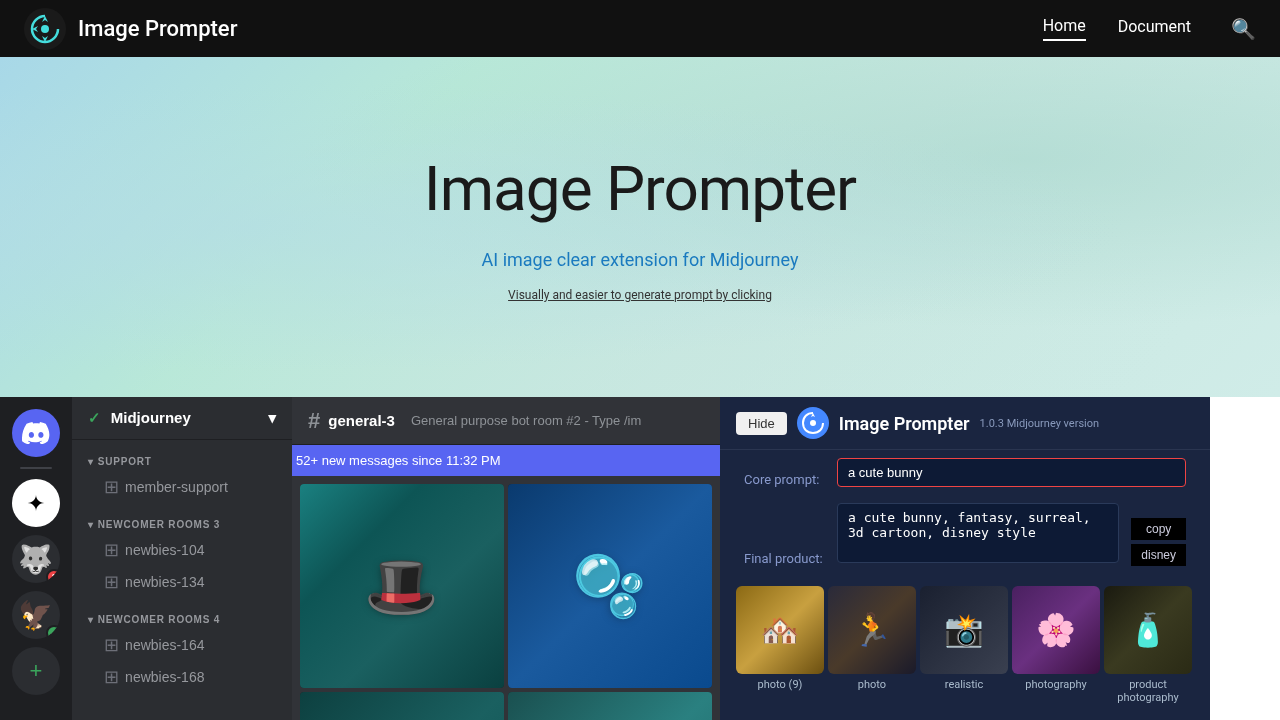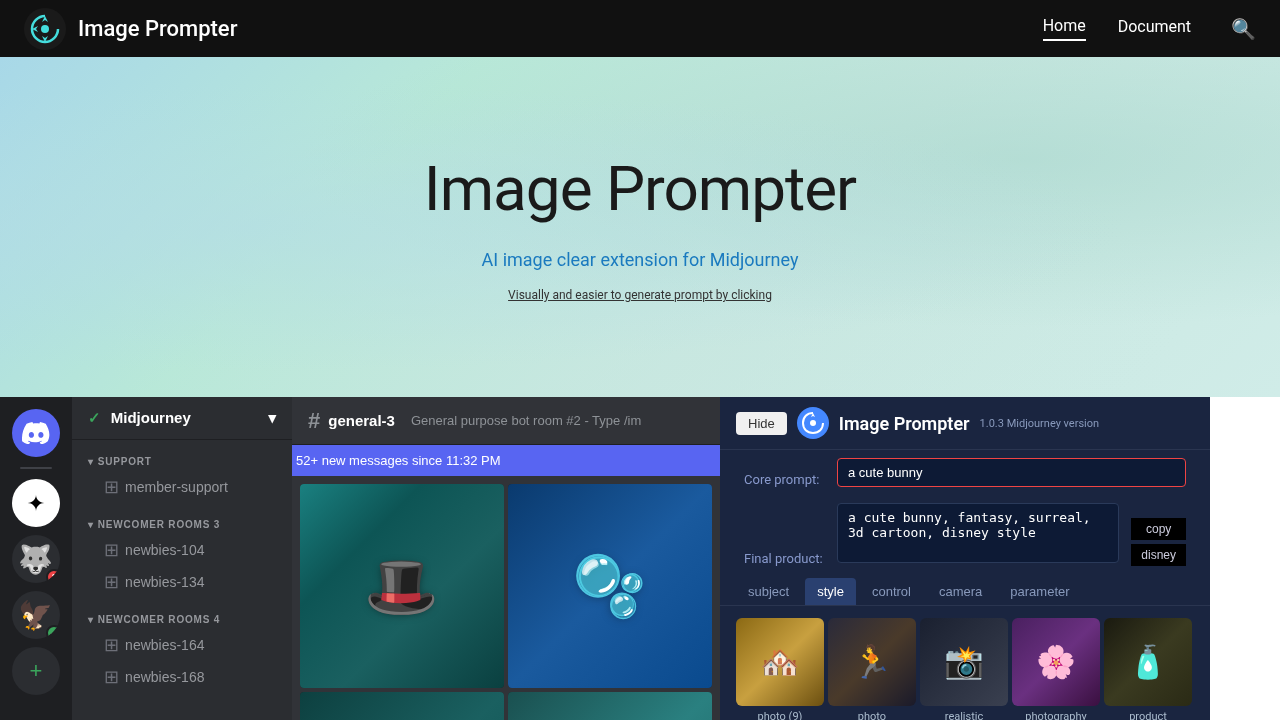--- a/index.html
+++ b/index.html
@@ -655,27 +655,20 @@
       <span class="prompt-label">Final product:</span>
       <div class="final-prompt-box">
         <textarea class="final-prompt-textarea" style="">a cute bunny, fantasy, surreal, 3d cartoon, disney style</textarea>
       </div>
       <div class="final-prompt-actions">
         <button class="action-btn">copy</button>
         <button class="action-btn">disney</button>
       </div>
     </div>
 
-    <div class="prompter-tabs">
-      <button class="tab-btn">subject</button>
-      <button class="tab-btn active">style</button>
-      <button class="tab-btn">control</button>
-      <button class="tab-btn">camera</button>
-      <button class="tab-btn">parameter</button>
-    </div>
 
     <div class="style-grid">
       <div class="style-item">
         <div class="style-img s-photo9">
           <div class="style-img-inner">🏘️</div>
         </div>
         <span class="style-label">photo (9)</span>
       </div>
       <div class="style-item">
         <div class="style-img s-photo">

